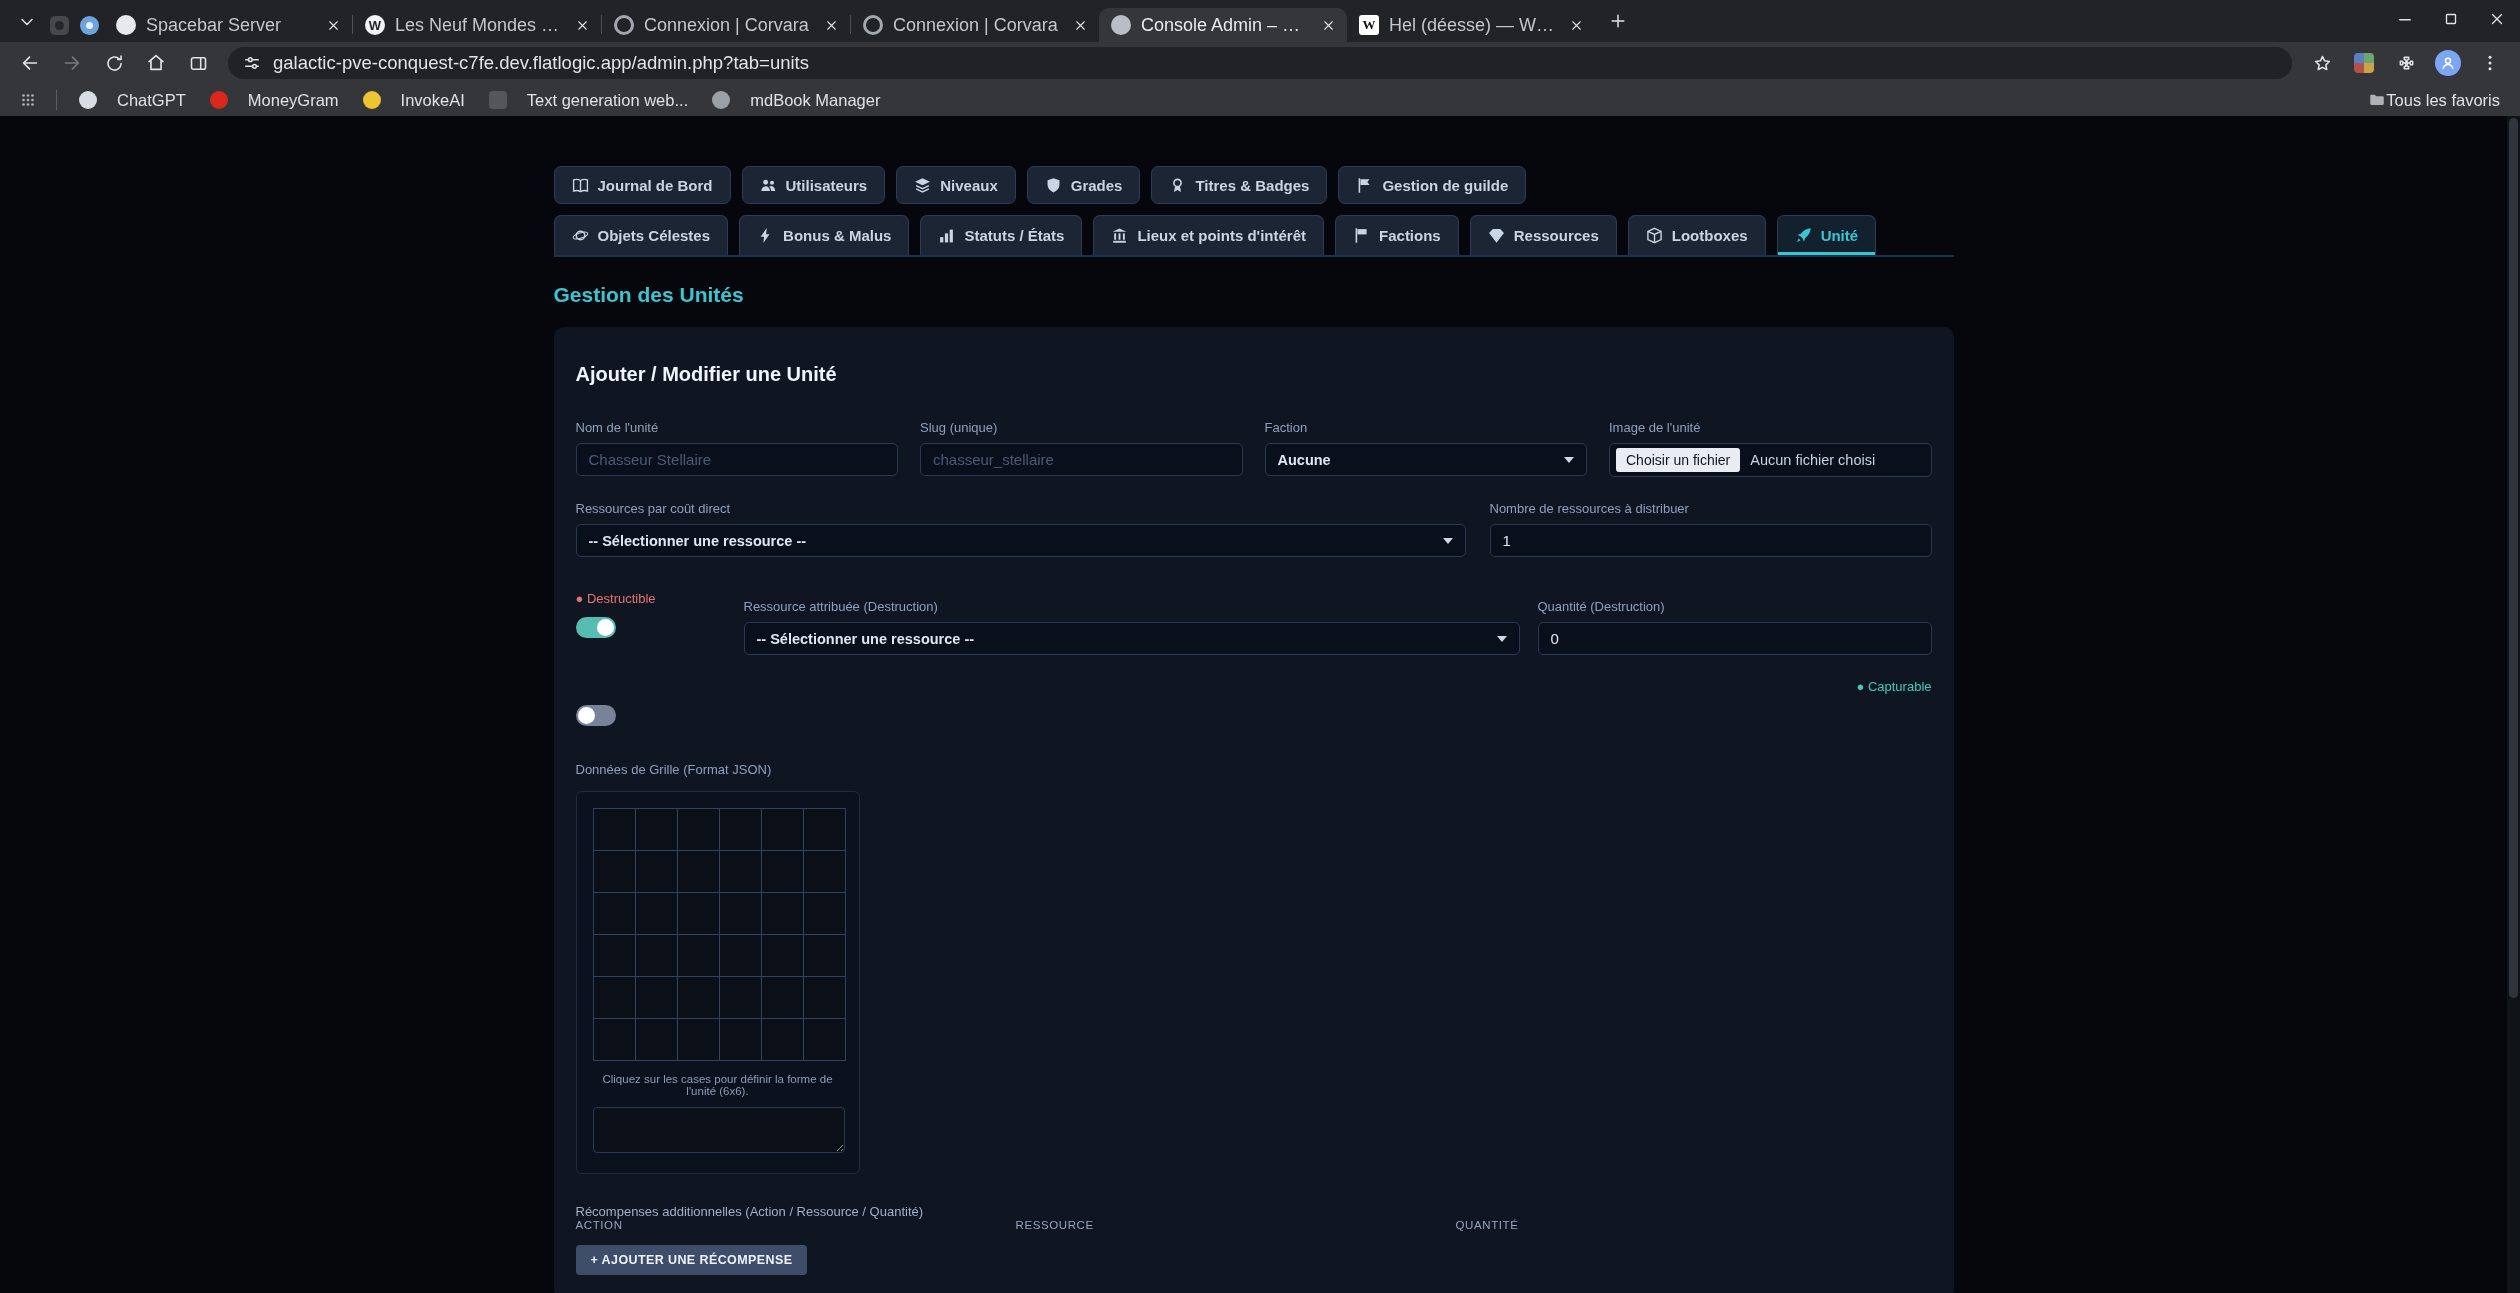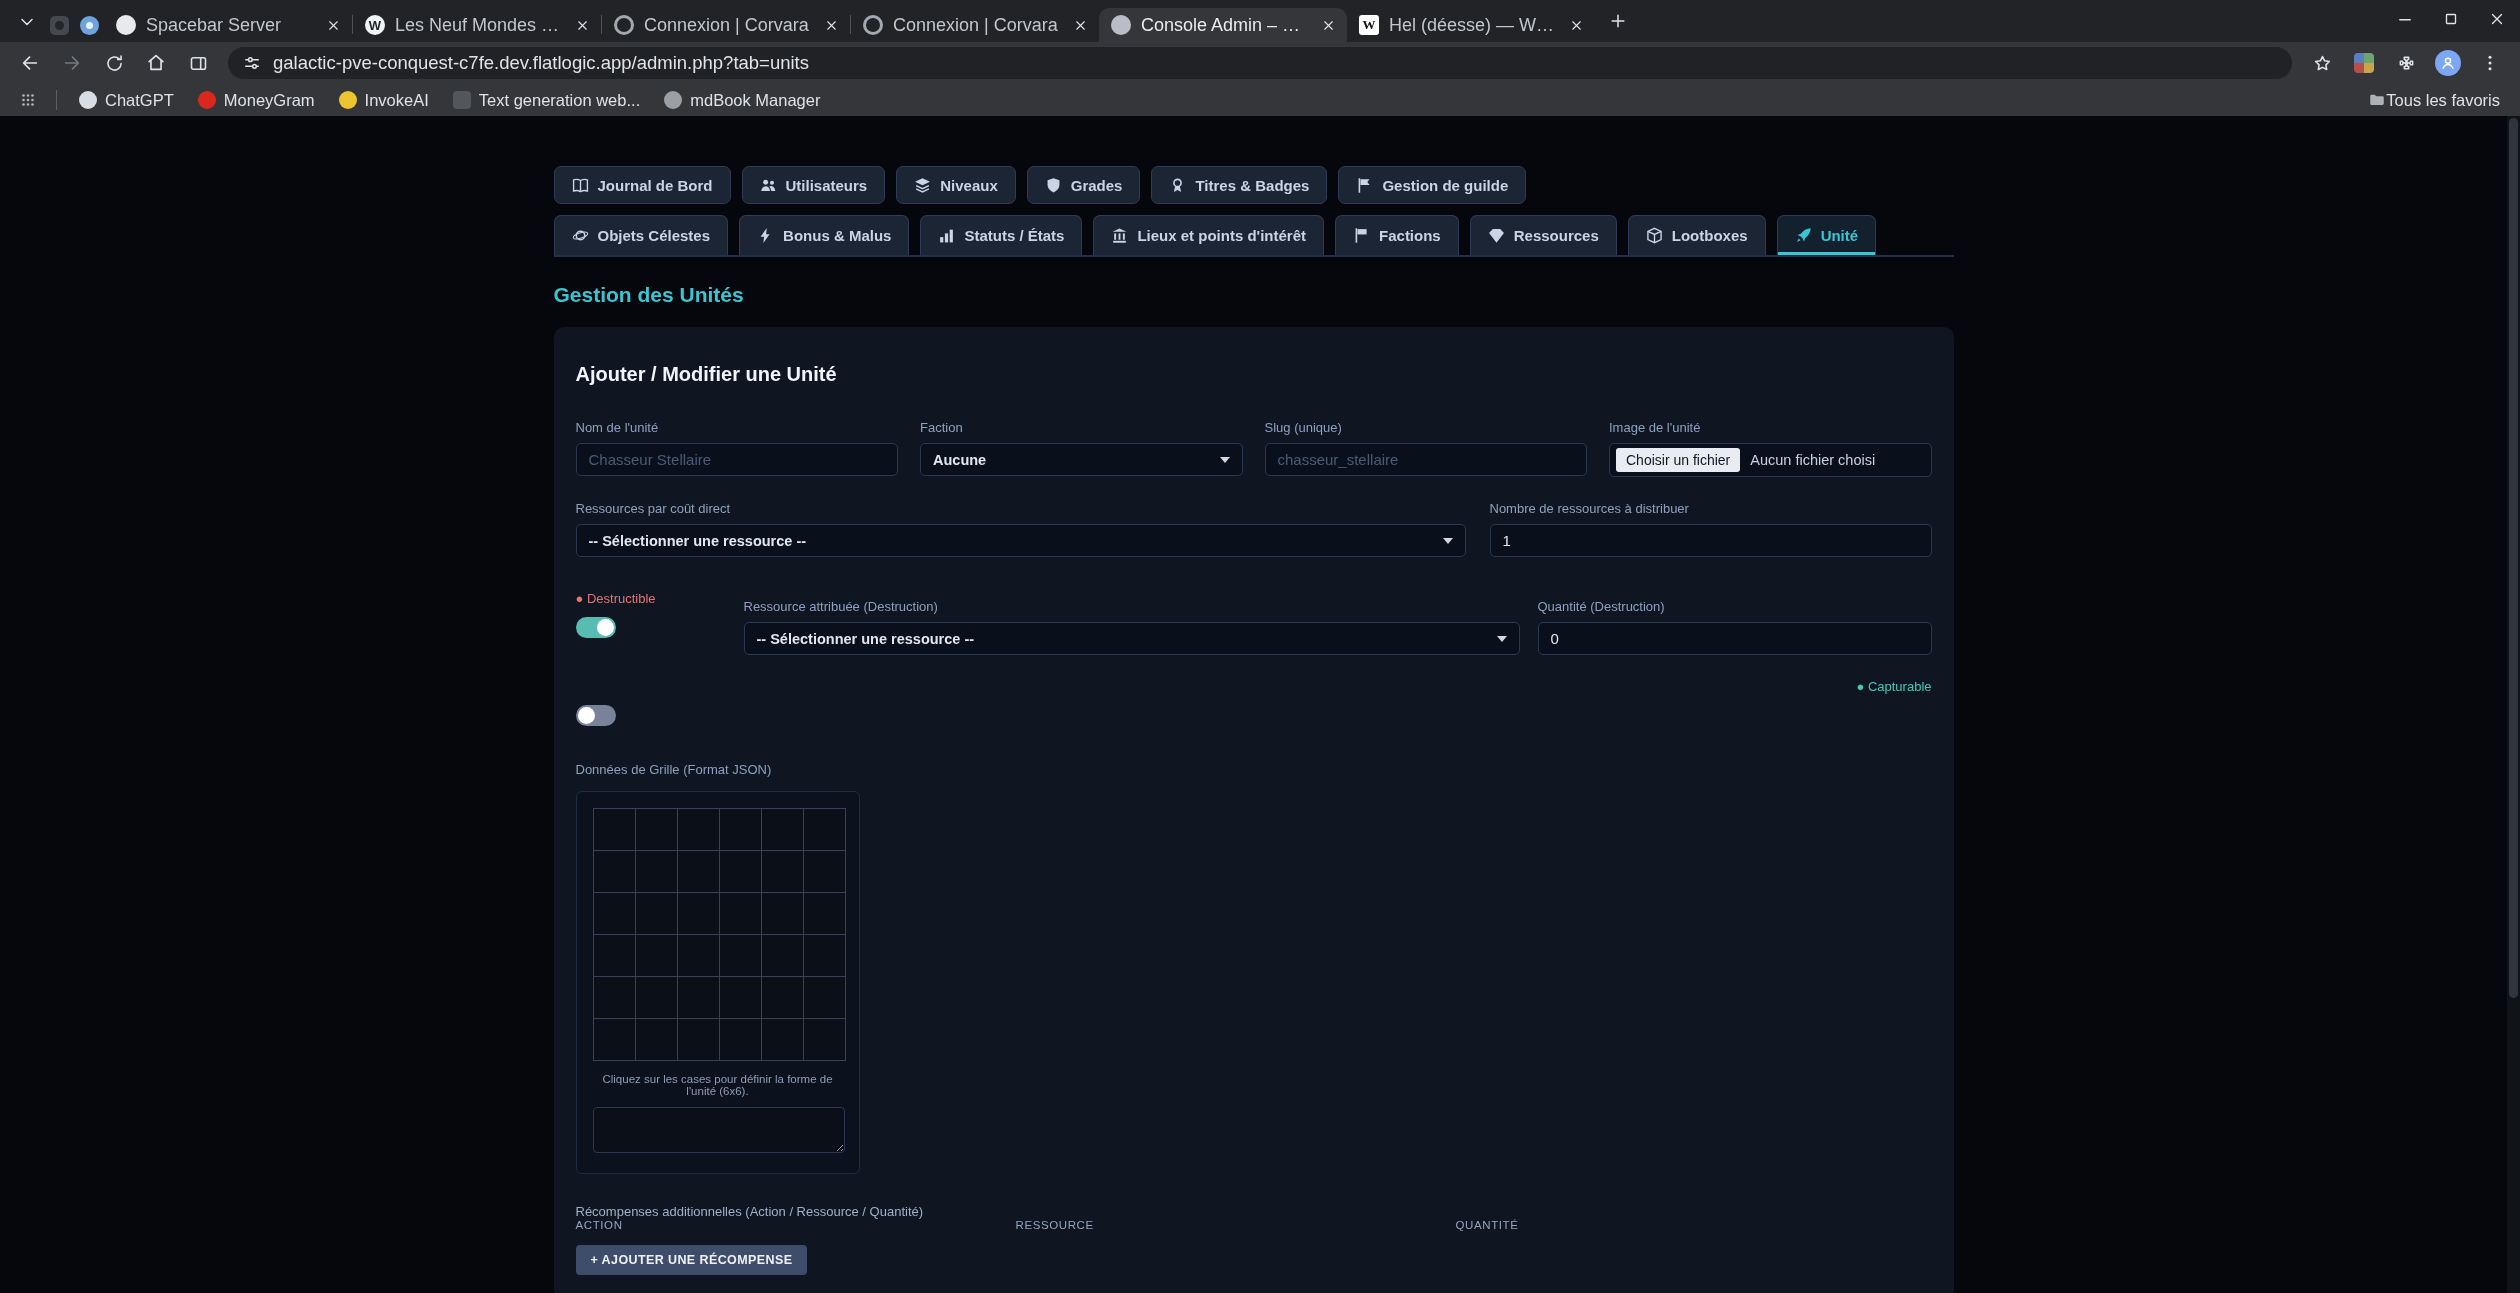--- a/index.html
+++ b/index.html
@@ -35,21 +35,21 @@
   .tbtn { width:40px; height:36px; border-radius:18px; display:grid; place-items:center; flex:0 0 auto; }
   .omnibox { flex:1; height:32px; background:#202225; border-radius:16px; display:flex; align-items:center;
              gap:11px; padding:0 14px; margin:0 8px; }
   .urltext { color:#e0e3e7; font-size:18.5px; white-space:nowrap; overflow:hidden; }
   .extsq { width:20px; height:20px; border-radius:4px;
            background:conic-gradient(#6ea56f 0 25%, #c9a54a 0 50%, #b35049 0 75%, #5a7ec2 0); }
   .avatar { width:26px; height:26px; border-radius:50%; background:#7da7f4; display:grid; place-items:center; }
 
   .bmbar { height:32px; background:#35363a; display:flex; align-items:center; padding:0 12px; gap:4px; }
   .bmsep { width:1px; height:20px; background:#5b5f64; margin:0 8px; }
-  .bm { display:flex; align-items:center; gap:8px; padding:3px 10px; border-radius:8px;
+  .bm { display:flex; align-items:center; gap:20px; padding:3px 10px; border-radius:8px;
         color:#dee1e5; font-size:16.5px; white-space:nowrap; }
   .bf { width:18px; height:18px; border-radius:50%; flex:0 0 auto; }
   .bf.chatgpt { background:#d7dde2; }
   .bf.moneygram { background:#da291c; }
   .bf.invokeai { background:#edc531; }
   .bf.textgen { background:#53575c; border-radius:4px; }
   .bf.mdbook { background:#9aa0a6; }
   .allfav { margin-left:auto; display:flex; align-items:center; gap:0; color:#dee1e5; font-size:16.5px; padding:3px 8px; }
 
   svg.cicon { stroke:#dfe3e8; stroke-width:1.8; fill:none; stroke-linecap:round; stroke-linejoin:round; }
@@ -445,29 +445,29 @@
 
     <div class="card">
       <div class="cardh">Ajouter / Modifier une Unité</div>
 
       <div class="row4">
         <div>
           <label class="flabel">Nom de l'unité</label>
           <input class="inp" type="text" placeholder="Chasseur Stellaire" style="">
         </div>
         <div>
+          <label class="flabel">Slug (unique)</label>
+          <input class="inp" type="text" placeholder="chasseur_stellaire" style="">
+        </div>
+        <div>
           <label class="flabel">Faction</label>
           <div class="selectbox">
             <span>Aucune</span>
             <span class="chev"></span>
           </div>
-        </div>
-        <div>
-          <label class="flabel">Slug (unique)</label>
-          <input class="inp" type="text" placeholder="chasseur_stellaire" style="">
         </div>
         <div>
           <label class="flabel">Image de l'unité</label>
           <div class="filebox">
             <button class="filebtn">Choisir un fichier</button>
             <span class="filestatus">Aucun fichier choisi</span>
           </div>
         </div>
       </div>
 

